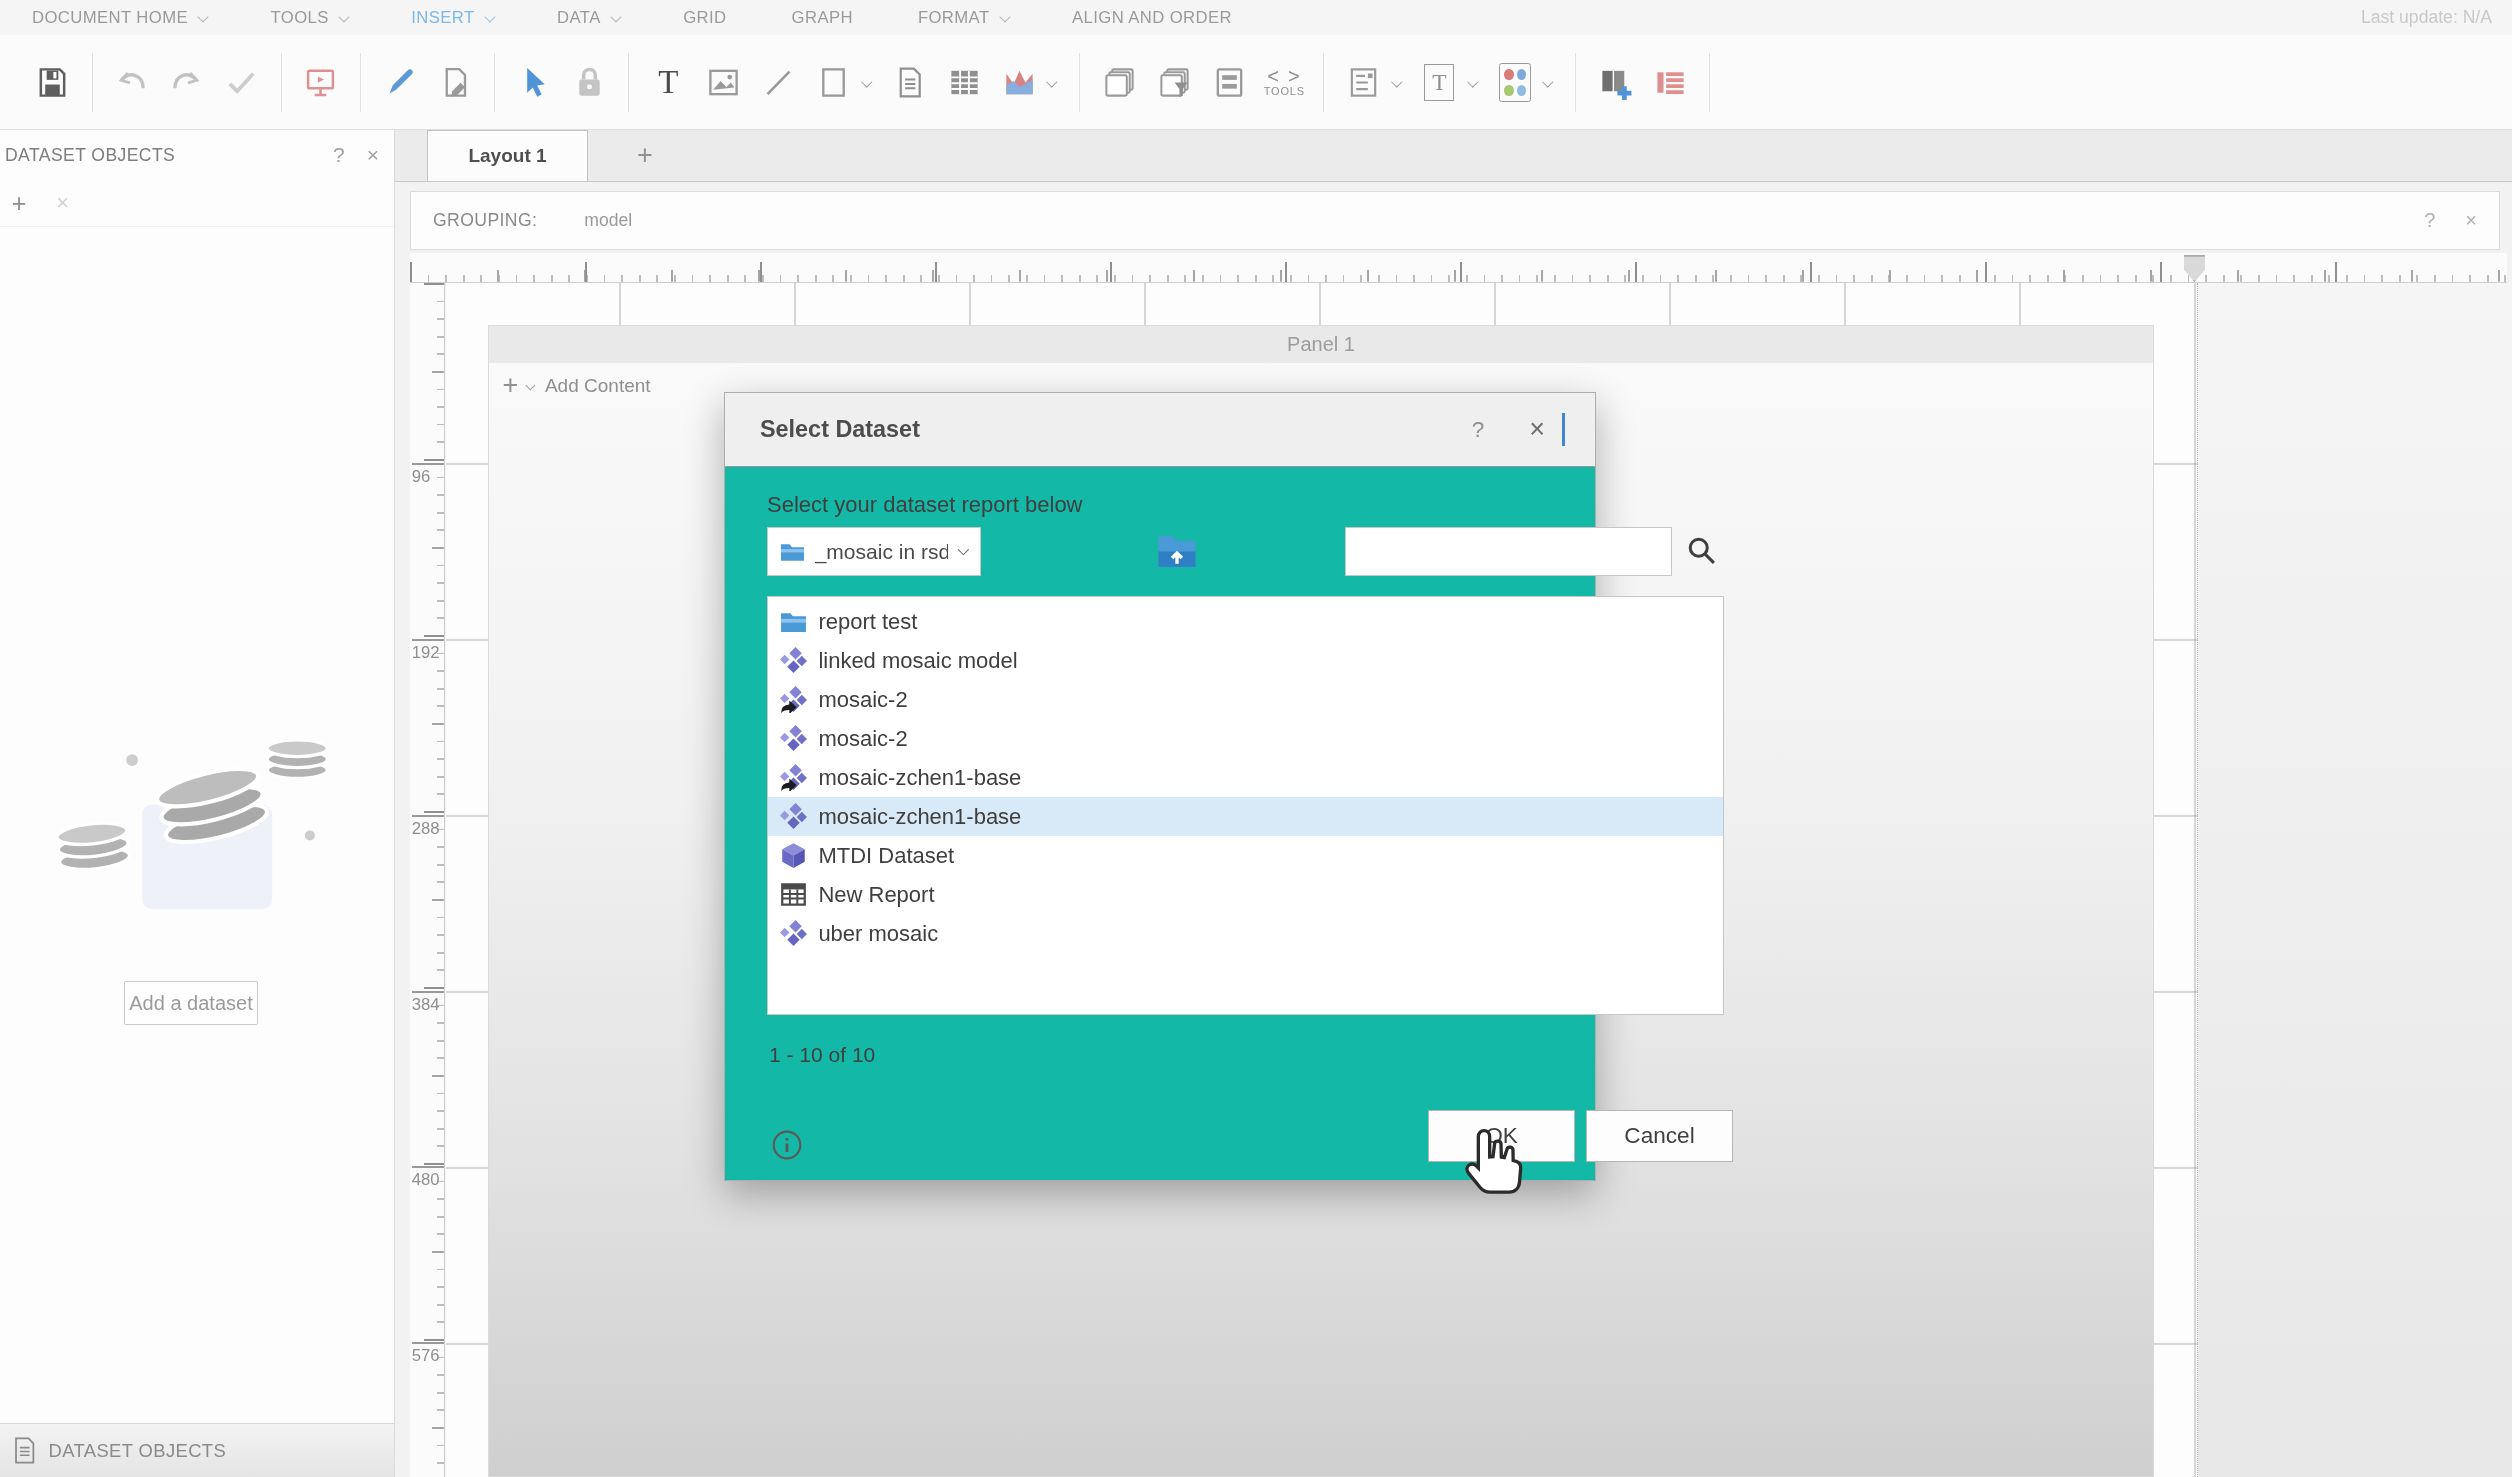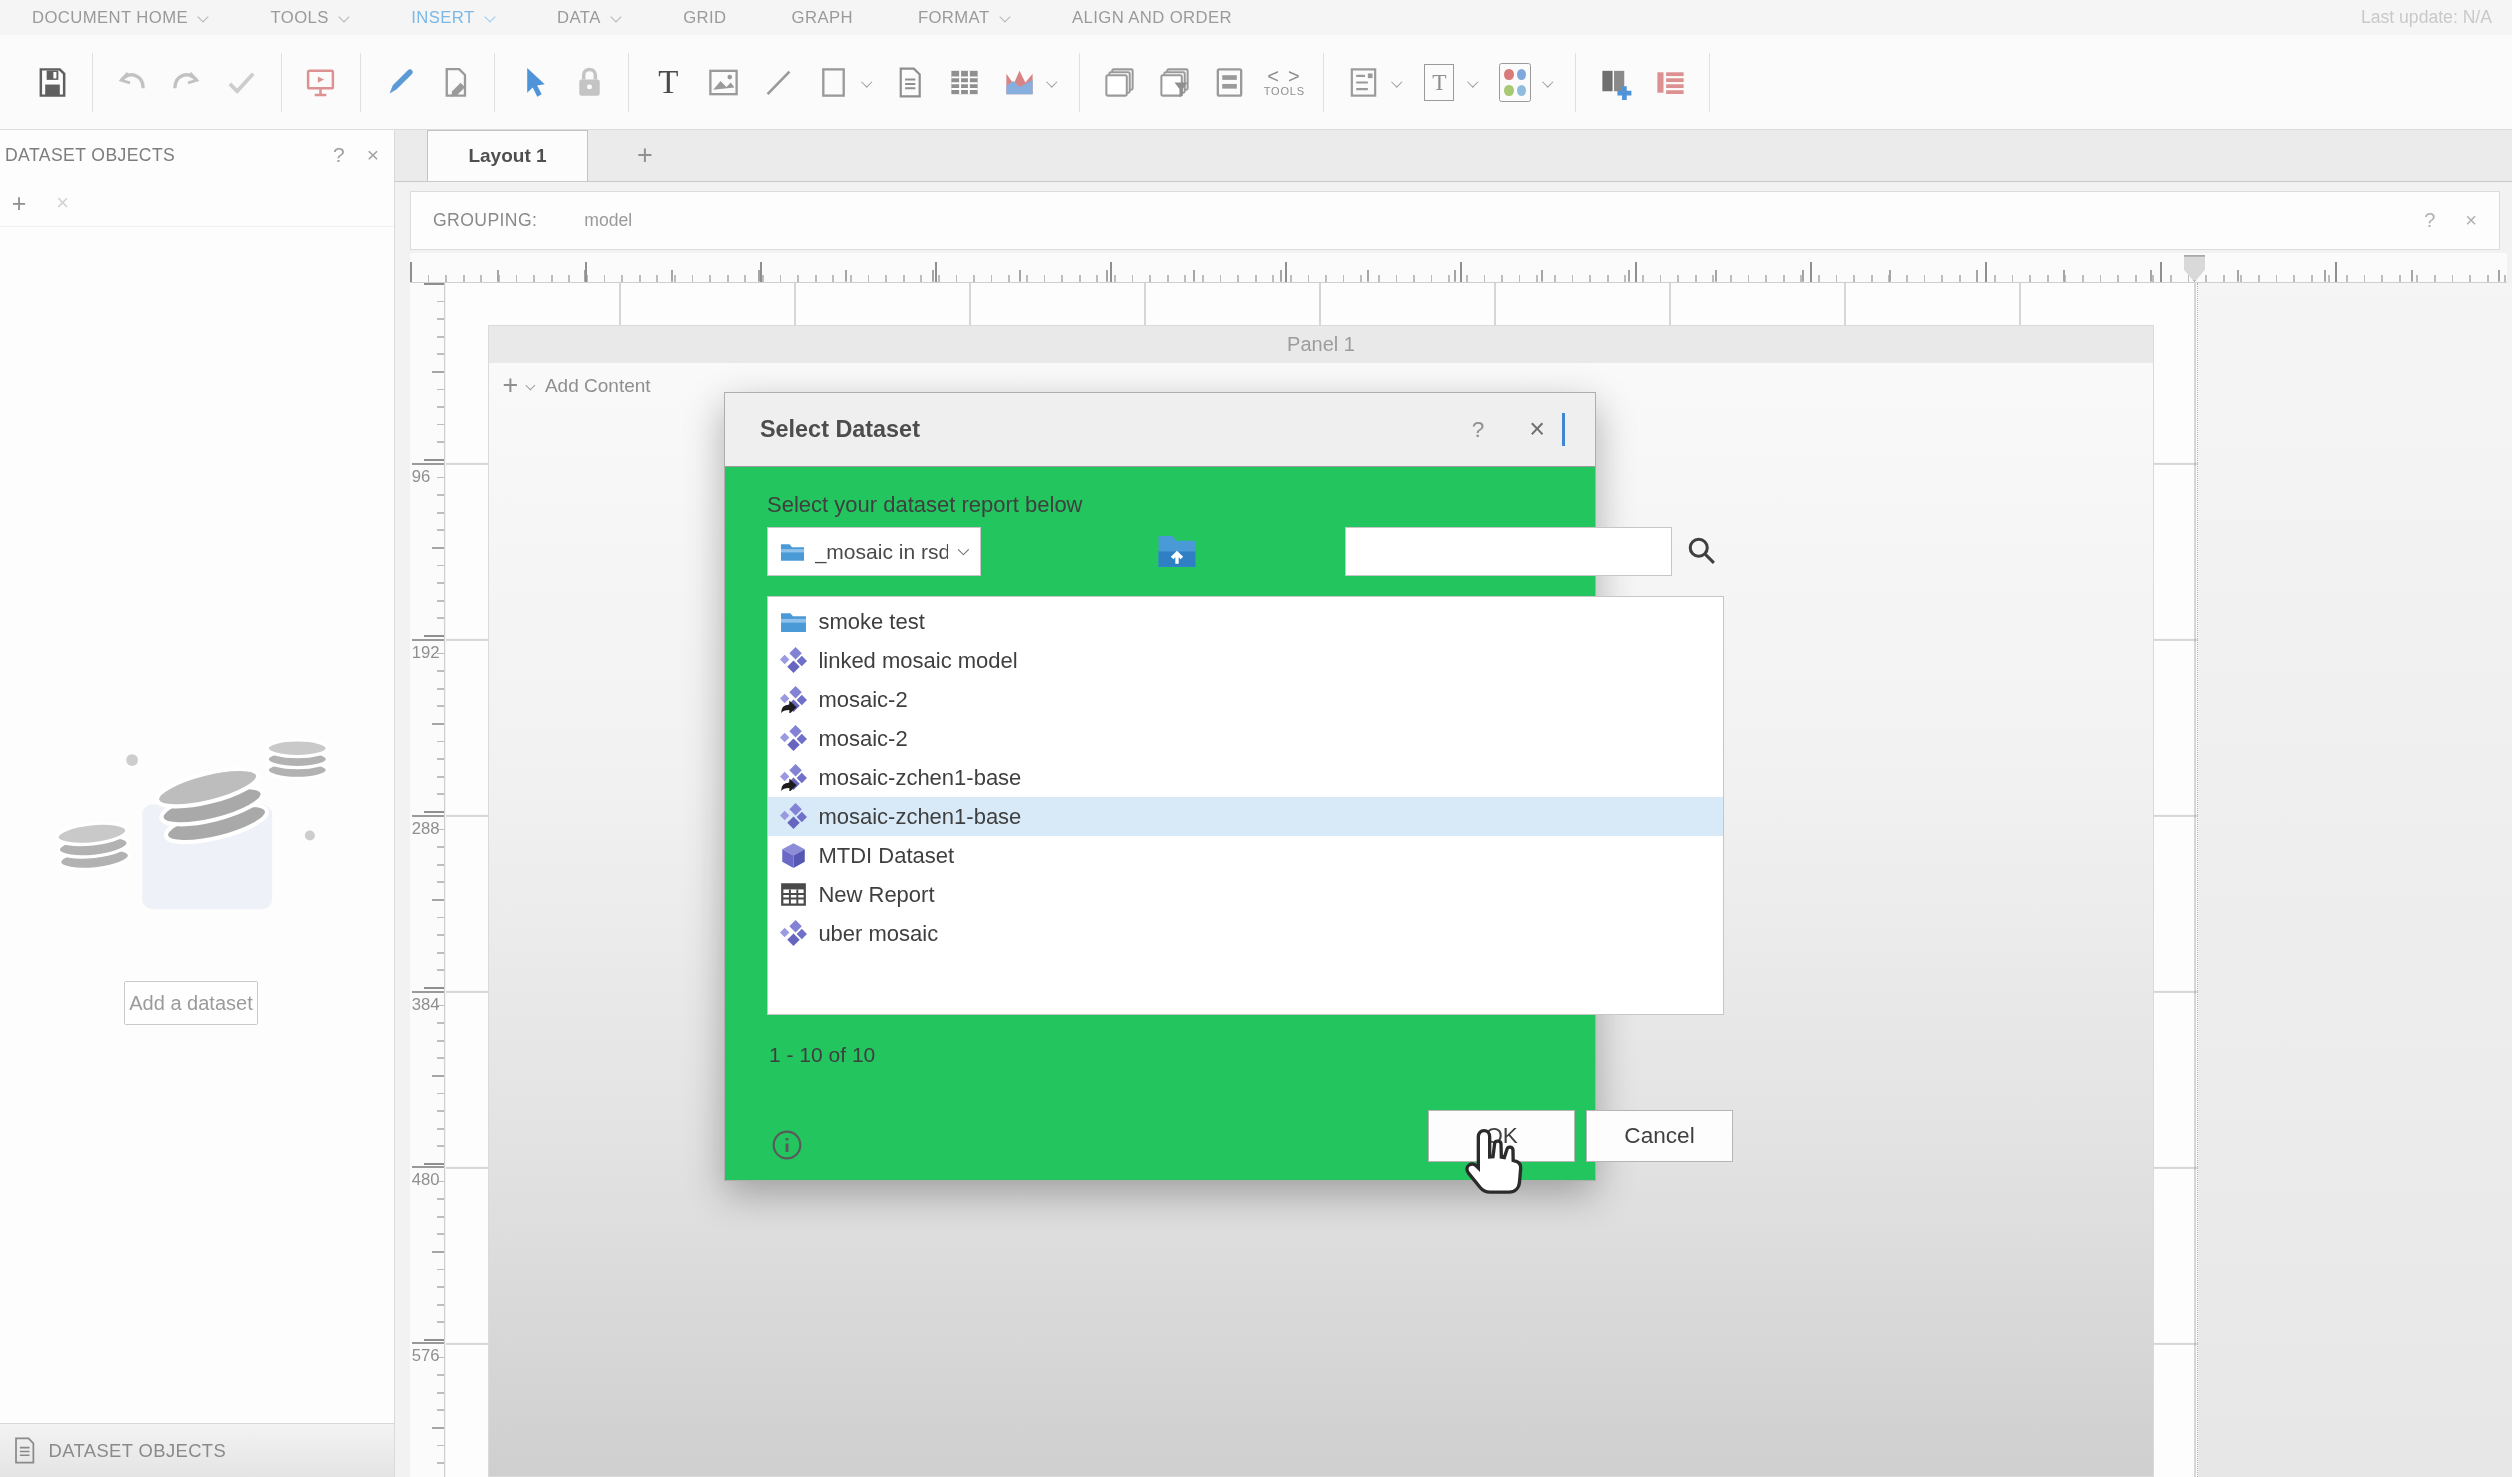--- a/index.html
+++ b/index.html
@@ -109,21 +109,21 @@
            border:0.8px solid #dadada; }
   .panel-header { height:37px; background:#e9e9e9; display:flex; align-items:center; justify-content:center;
                   font-size:20px; color:#9c9c9c; }
   .add-content { position:absolute; left:13.4px; top:47px; display:flex; align-items:center; gap:8.4px; }
   .ac-plus { font-size:27px; color:#8f8f8f; line-height:25px; }
   .ac-chev { width:6.7px; height:6.7px; border-right:1.7px solid #9e9e9e; border-bottom:1.7px solid #9e9e9e;
              transform:rotate(45deg); }
   .ac-label { font-size:19px; color:#8f8f8f; margin-left:3.3px; }
 
   
-  .dialog { position:absolute; left:724px; top:392px; width:872px; height:789px; background:#22c55e;
+  .dialog { position:absolute; left:724px; top:392px; width:872px; height:789px; background:#14b8a6;
             border:0.8px solid #aeaeae; box-shadow:0 13.4px 37px rgba(0,0,0,.30); z-index:50; }
   .dlg-header { height:74px; background:#efefef; border-bottom:1.7px solid #9c9c9c;
                 display:flex; align-items:center; padding:0 30px 0 35px; }
   .dlg-title { font-size:23.4px; font-weight:700; color:#4d4d4d; flex:1; }
   .dlg-help { font-size:22.6px; color:#8f8f8f; margin-right:45px; }
   .dlg-close { font-size:27px; color:#6f6f6f; margin-right:16.7px; }
   .dlg-caret { width:3.3px; height:33px; background:#3f87d2; }
   .dlg-body { position:relative; height:713px; }
   .dlg-subtitle { position:absolute; left:42px; top:25px; font-size:22px; color:#3f3f3f; }
   .dd { position:absolute; left:42px; top:60px; width:214px; height:49px; border:0.8px solid #c6c6c6;
@@ -481,21 +481,21 @@
 
       <div class="listbox">
 
         <div class="row">
           <span class="row-ic">
               <svg viewBox="0 0 26 22">
                 <path d="M1 3h9l2.5 3H25v15H1z" fill="#4b9ad8"></path>
                 <rect x="1" y="8.5" width="24" height="3.6" fill="#8ec2ea"></rect>
               </svg>
             </span>
-          <span class="row-label">smoke test</span>
+          <span class="row-label">report test</span>
         </div>
 
 
         <div class="row">
           <span class="row-ic">
               <svg viewBox="0 0 26 26">
                 <polygon points="15,0 21,6 15,12 9,6" fill="#8383d6"></polygon>
                 <polygon points="4.5,7.5 9,12 4.5,16.5 0,12" fill="#9a9ae0"></polygon>
                 <polygon points="21,8.5 26,13.5 21,18.5 16,13.5" fill="#7070c8"></polygon>
                 <polygon points="13,13 19,19 13,25 7,19" fill="#6666c0"></polygon>

